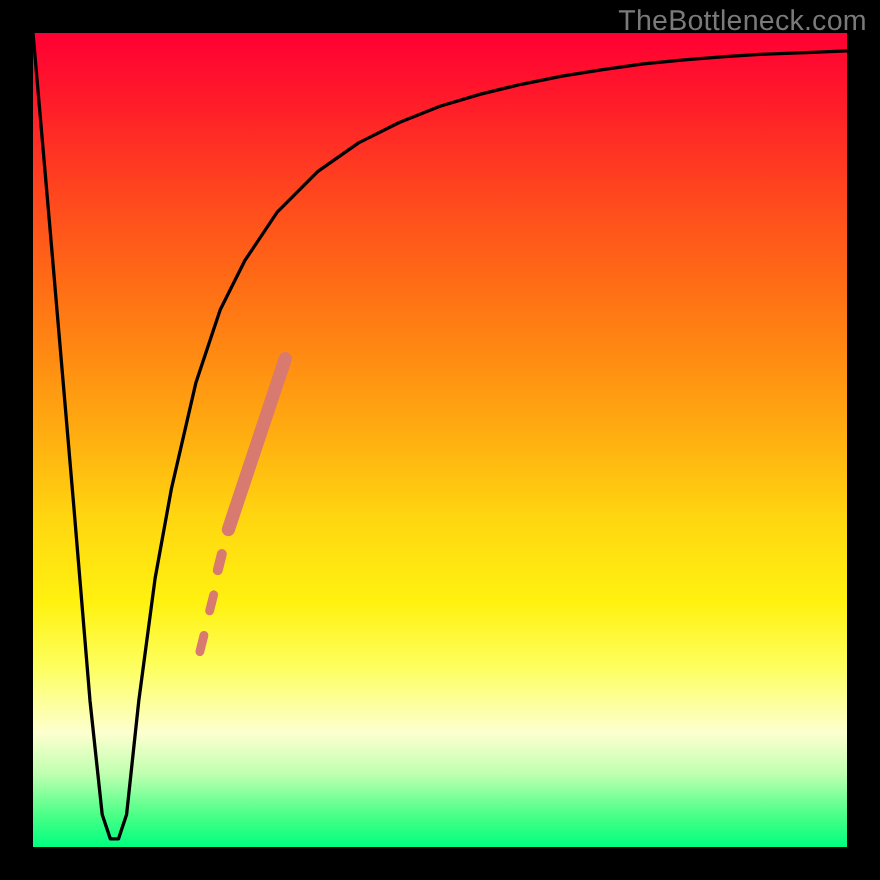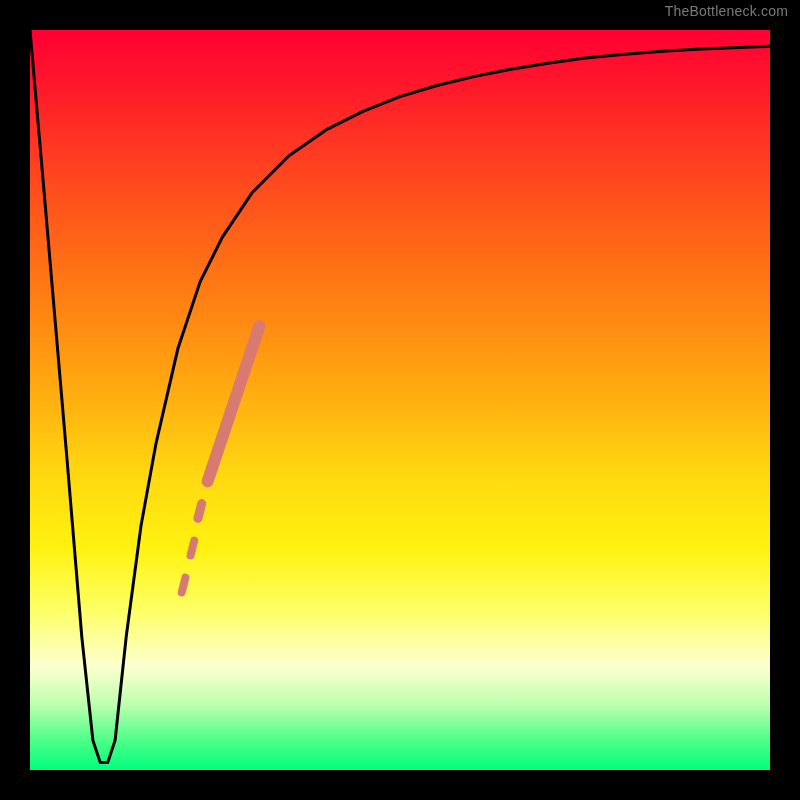--- a/index.html
+++ b/index.html
@@ -43,21 +43,21 @@
       #c0ffb0 91%,
       #4cff88 96%,
       #00ff7f 100%
     );
   }
   .attrib {
     position: absolute;
     top: 3px;
     right: 12px;
     color: #7a7a7a;
-    font-size: 14px;
+    font-size: 26px;
     font-weight: 500;
     letter-spacing: 0.2px;
   }
   svg.curve {
     position: absolute;
     inset: 0;
     width: 740px;
     height: 740px;
   }
 </style>

